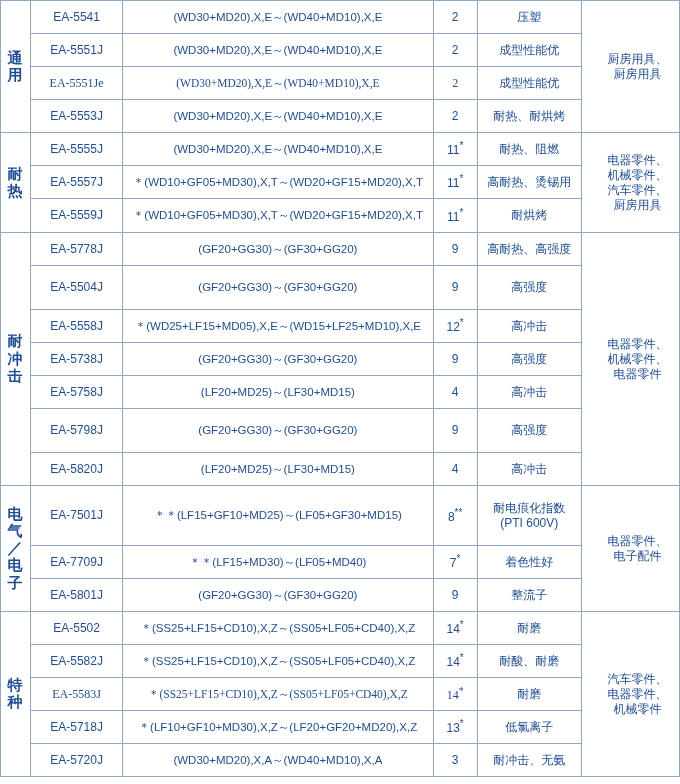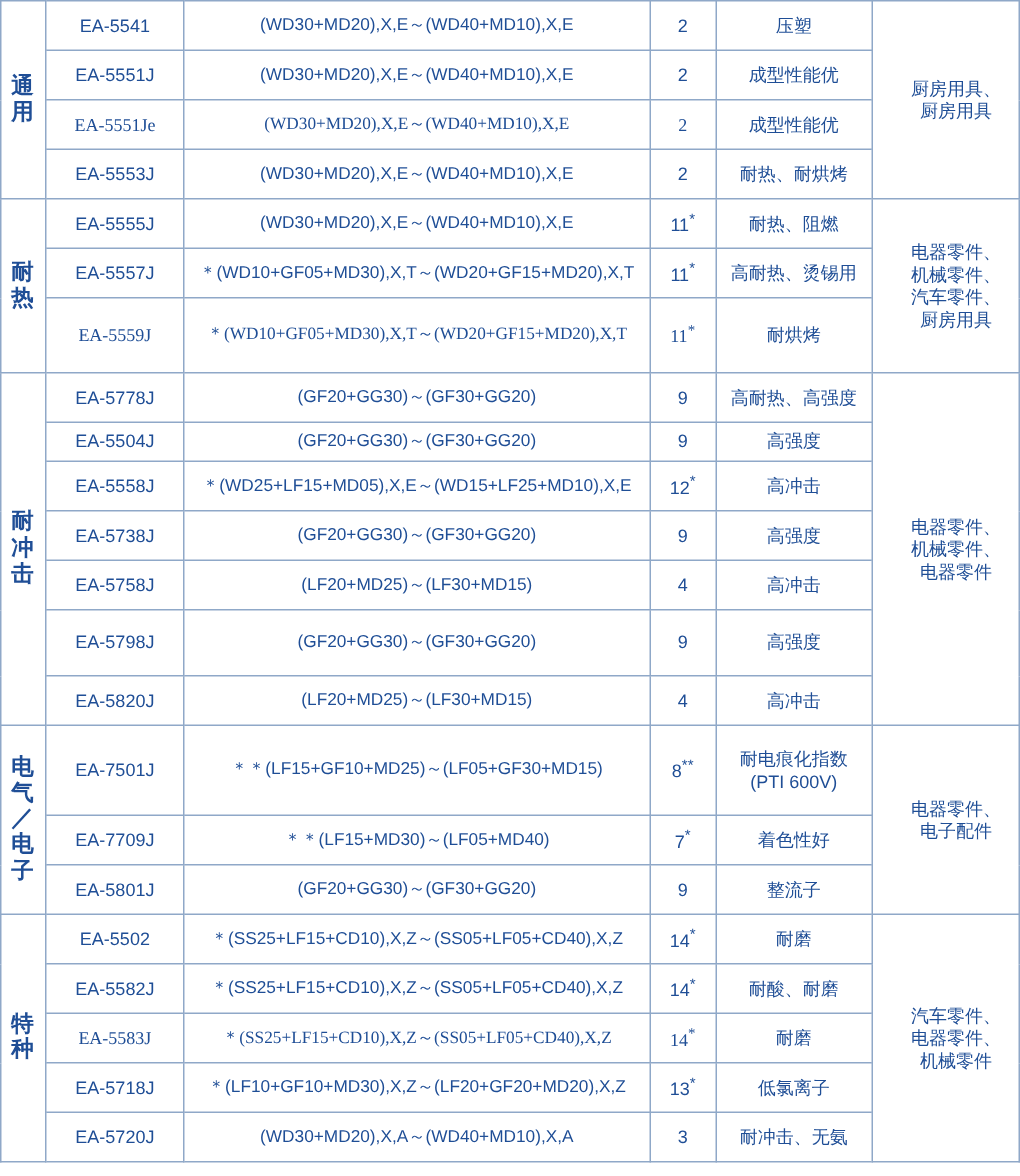--- a/index.html
+++ b/index.html
@@ -129,39 +129,39 @@
           <div>汽车零件、</div>
           <div>厨房用具</div>
         </td>
       </tr>
       <tr style="height: 33px;">
         <td class="grade">EA-5557J</td>
         <td class="comp">＊(WD10+GF05+MD30),X,T～(WD20+GF15+MD20),X,T</td>
         <td class="num">11<sup>*</sup></td>
         <td class="feat">高耐热、烫锡用</td>
       </tr>
-      <tr style="height: 50px; font-family: Liberation Serif, serif;">
+      <tr style="height: 34px;">
         <td class="grade">EA-5559J</td>
         <td class="comp">＊(WD10+GF05+MD30),X,T～(WD20+GF15+MD20),X,T</td>
         <td class="num">11<sup>*</sup></td>
         <td class="feat">耐烘烤</td>
       </tr>
       <tr style="height: 33px;">
         <td class="cat" rowspan="7"><span class="vtxt">耐<br>冲<br>击</span></td>
         <td class="grade">EA-5778J</td>
         <td class="comp">(GF20+GG30)～(GF30+GG20)</td>
         <td class="num">9</td>
         <td class="feat">高耐热、高强度</td>
         <td class="app" rowspan="7">
           <div>电器零件、</div>
           <div>机械零件、</div>
           <div>电器零件</div>
         </td>
       </tr>
-      <tr style="height: 26px;">
+      <tr style="height: 44px;">
         <td class="grade">EA-5504J</td>
         <td class="comp">(GF20+GG30)～(GF30+GG20)</td>
         <td class="num">9</td>
         <td class="feat">高强度</td>
       </tr>
       <tr style="height: 33px;">
         <td class="grade">EA-5558J</td>
         <td class="comp">＊(WD25+LF15+MD05),X,E～(WD15+LF25+MD10),X,E</td>
         <td class="num">12<sup>*</sup></td>
         <td class="feat">高冲击</td>

